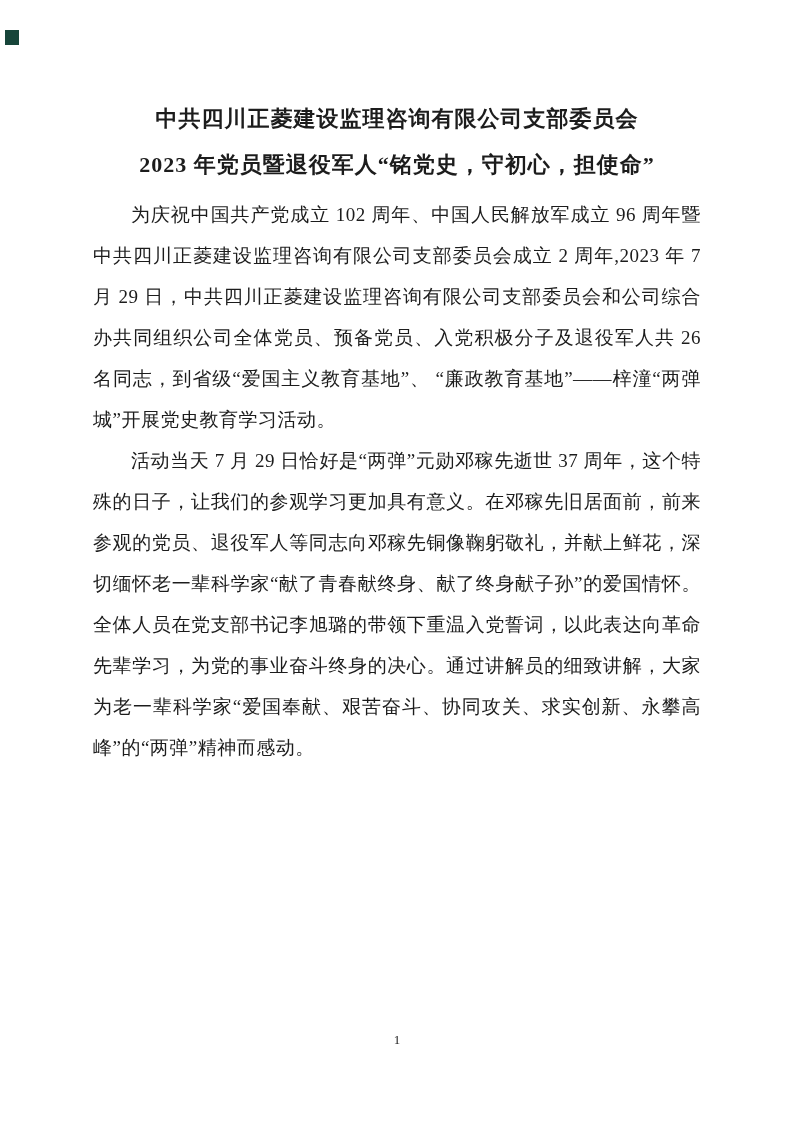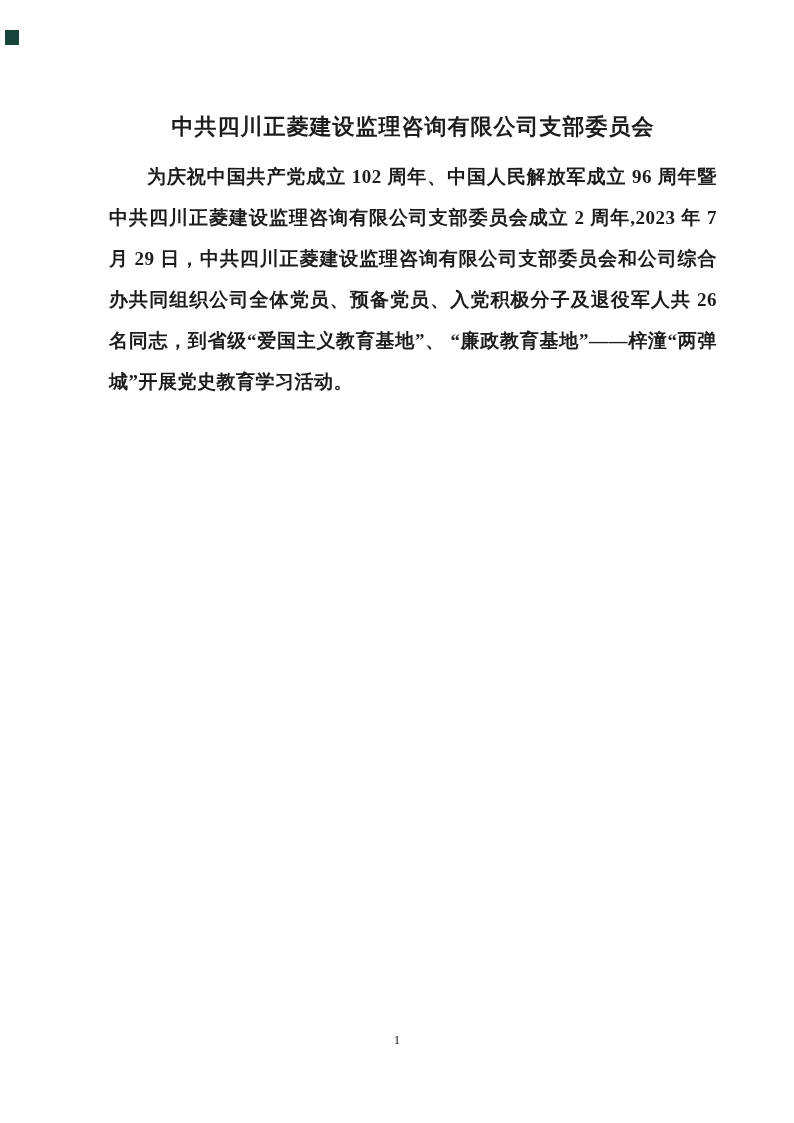--- a/index.html
+++ b/index.html
@@ -19,23 +19,22 @@
   .corner-marker {
     position: absolute;
     left: 5px;
     top: 30px;
     width: 14px;
     height: 15px;
   }
   .content {
     position: absolute;
     left: 93px;
-    top: 104px;
+    top: 96px;
     width: 608px;
-    margin-left: 16px;
   }
   .title {
     margin: 0;
     font-size: 22px;
     line-height: 46px;
     font-weight: bold;
     text-align: center;
     letter-spacing: 1px;
     white-space: nowrap;
   }
@@ -43,42 +42,43 @@
     margin-top: 6px;
   }
   .para {
     margin: 0;
     font-size: 19px;
     line-height: 41px;
     letter-spacing: 0.5px;
     text-align: justify;
     text-justify: inter-ideograph;
     text-indent: 2em;
-    font-weight: bold;
   }
   .page-number {
     position: absolute;
     top: 1032px;
     left: 0;
     width: 100%;
     text-align: center;
     font-size: 13px;
     color: #222222;
   }
 </style>
 </head>
 <body>
 
 <div class="page">
 
   <div class="corner-marker" style="background: rgb(23, 69, 58);"></div>
 
   <div class="content">
     <h1 class="title">中共四川正菱建设监理咨询有限公司支部委员会</h1>
+    <h1 class="title">2023 年党员暨退役军人“铭党史，守初心，担使命”</h1>
 
     <div class="body-text">
       <p class="para">为庆祝中国共产党成立 102 周年、中国人民解放军成立 96 周年暨中共四川正菱建设监理咨询有限公司支部委员会成立 2 周年,2023 年 7 月 29 日，中共四川正菱建设监理咨询有限公司支部委员会和公司综合办共同组织公司全体党员、预备党员、入党积极分子及退役军人共 26 名同志，到省级“爱国主义教育基地”、 “廉政教育基地”——梓潼“两弹城”开展党史教育学习活动。</p>
+      <p class="para">活动当天 7 月 29 日恰好是“两弹”元勋邓稼先逝世 37 周年，这个特殊的日子，让我们的参观学习更加具有意义。在邓稼先旧居面前，前来参观的党员、退役军人等同志向邓稼先铜像鞠躬敬礼，并献上鲜花，深切缅怀老一辈科学家“献了青春献终身、献了终身献子孙”的爱国情怀。全体人员在党支部书记李旭璐的带领下重温入党誓词，以此表达向革命先辈学习，为党的事业奋斗终身的决心。通过讲解员的细致讲解，大家为老一辈科学家“爱国奉献、艰苦奋斗、协同攻关、求实创新、永攀高峰”的“两弹”精神而感动。</p>
     </div>
   </div>
 
   <div class="page-number">1</div>
 
 </div>
 
 </body></html>

